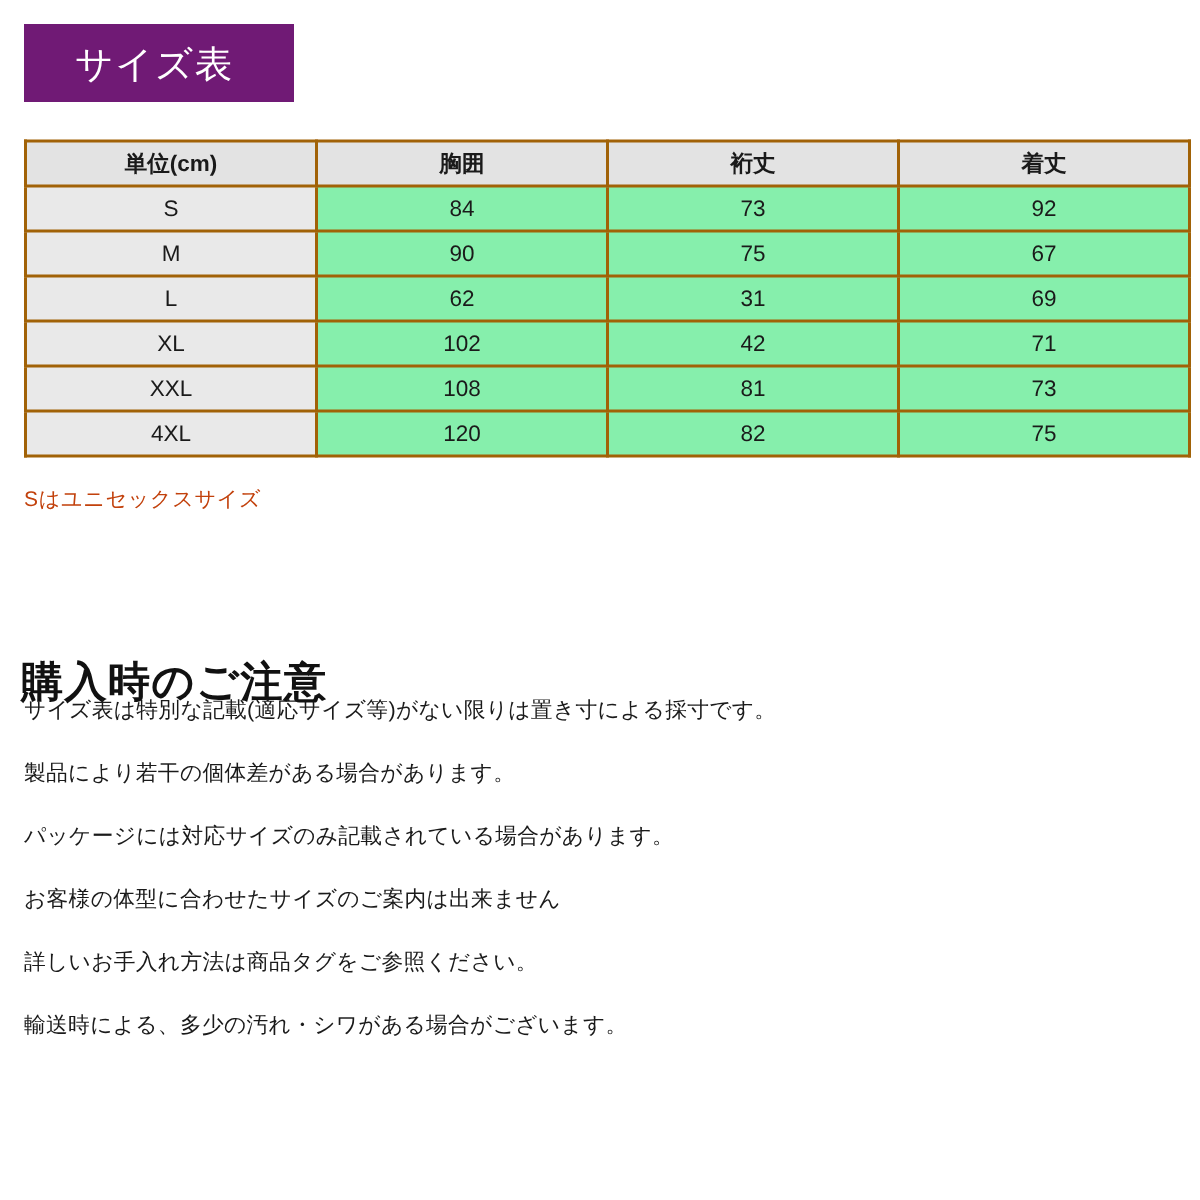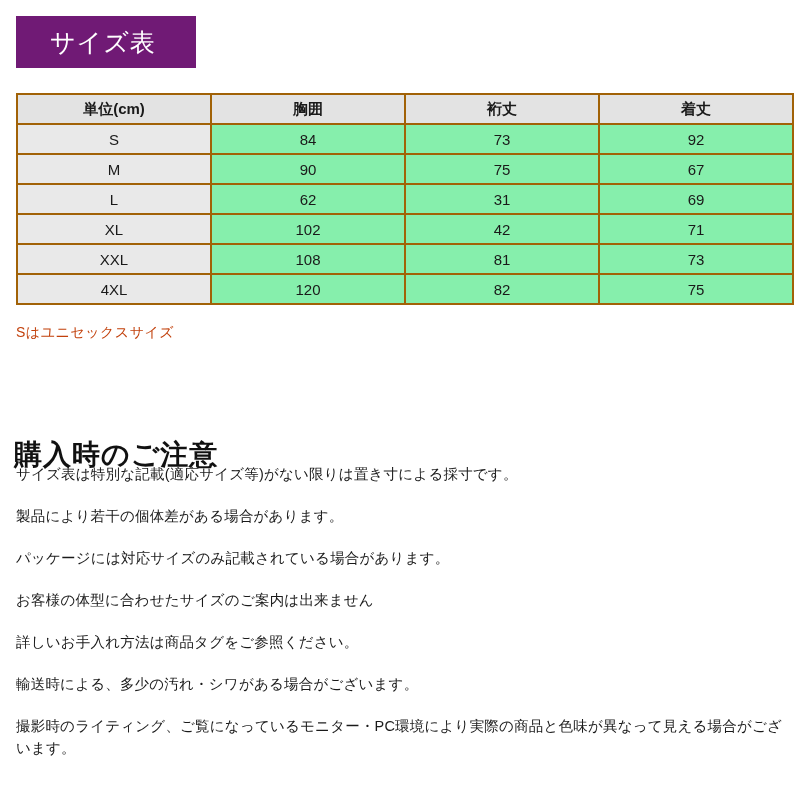--- a/index.html
+++ b/index.html
@@ -182,16 +182,15 @@
 
   <div class="notice-heading">購入時のご注意</div>
 
   <div class="notice-list">
     <div class="notice-item">サイズ表は特別な記載(適応サイズ等)がない限りは置き寸による採寸です。</div>
     <div class="notice-item">製品により若干の個体差がある場合があります。</div>
     <div class="notice-item">パッケージには対応サイズのみ記載されている場合があります。</div>
     <div class="notice-item">お客様の体型に合わせたサイズのご案内は出来ません</div>
     <div class="notice-item">詳しいお手入れ方法は商品タグをご参照ください。</div>
     <div class="notice-item">輸送時による、多少の汚れ・シワがある場合がございます。</div>
-    <div class="notice-item last">撮影時のライティング、ご覧になっているモニター・PC環境により実際の商品と色味が異なって見える場合がございます。</div>
   </div>
 
 </div>
 
 </body></html>

